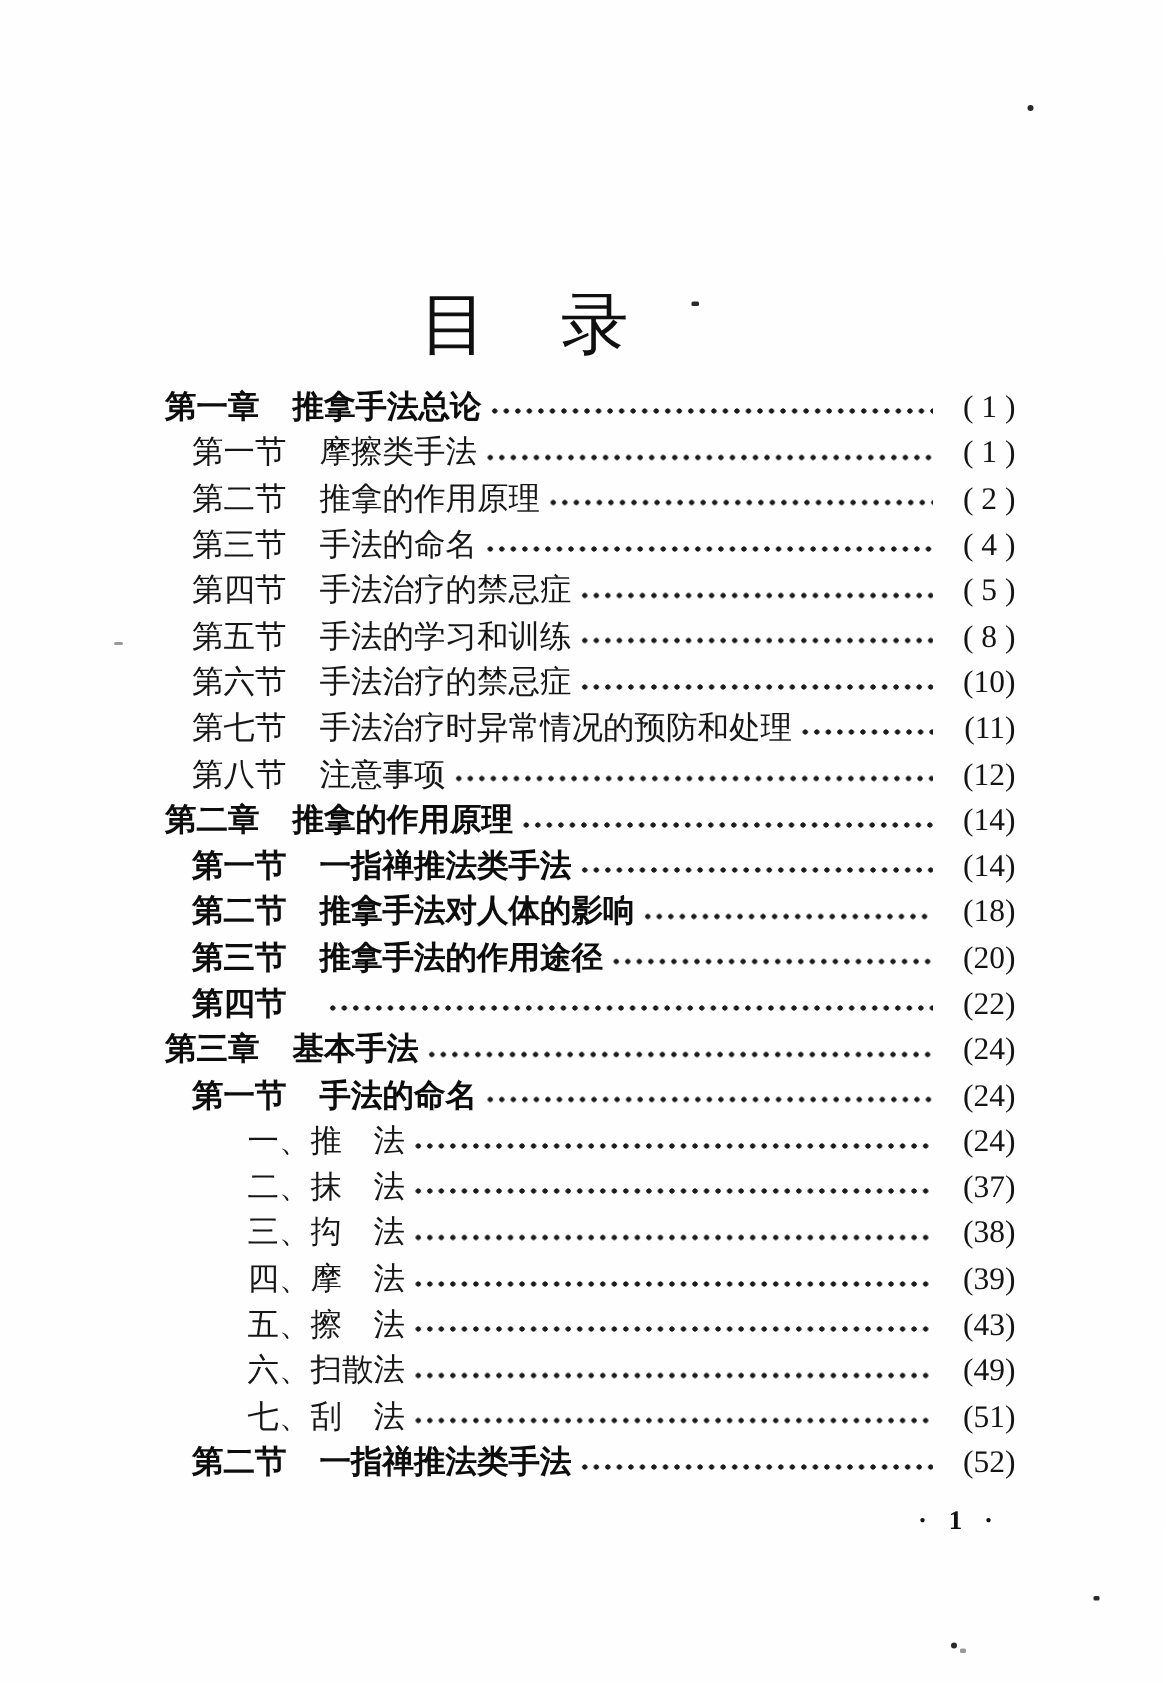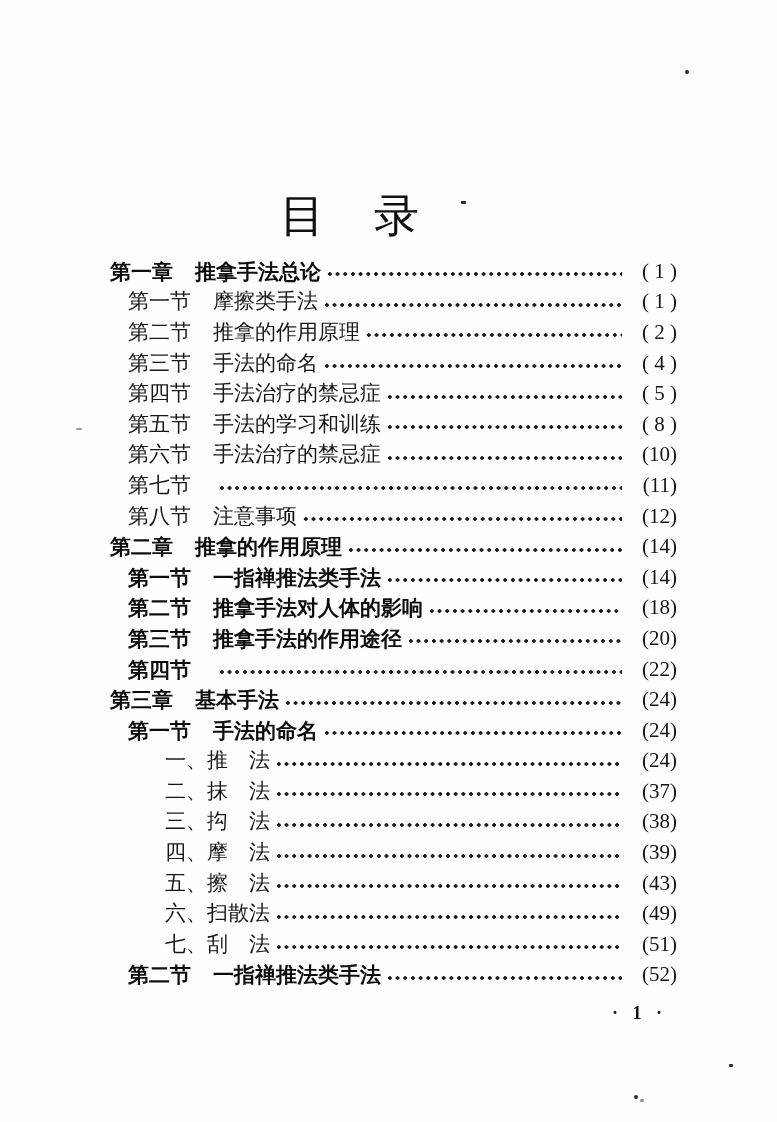--- a/index.html
+++ b/index.html
@@ -142,20 +142,21 @@
 
   <div class="row lvl1">
     <span class="label">第六节</span>
     <span class="entry-title">手法治疗的禁忌症</span>
     <span class="leader"></span>
     <span class="pageno">(10)</span>
   </div>
 
   <div class="row lvl1">
     <span class="label">第七节</span>
+    <span class="entry-title">手法治疗时异常情况的预防和处理</span>
     <span class="leader"></span>
     <span class="pageno">(11)</span>
   </div>
 
   <div class="row lvl1">
     <span class="label">第八节</span>
     <span class="entry-title">注意事项</span>
     <span class="leader"></span>
     <span class="pageno">(12)</span>
   </div>

